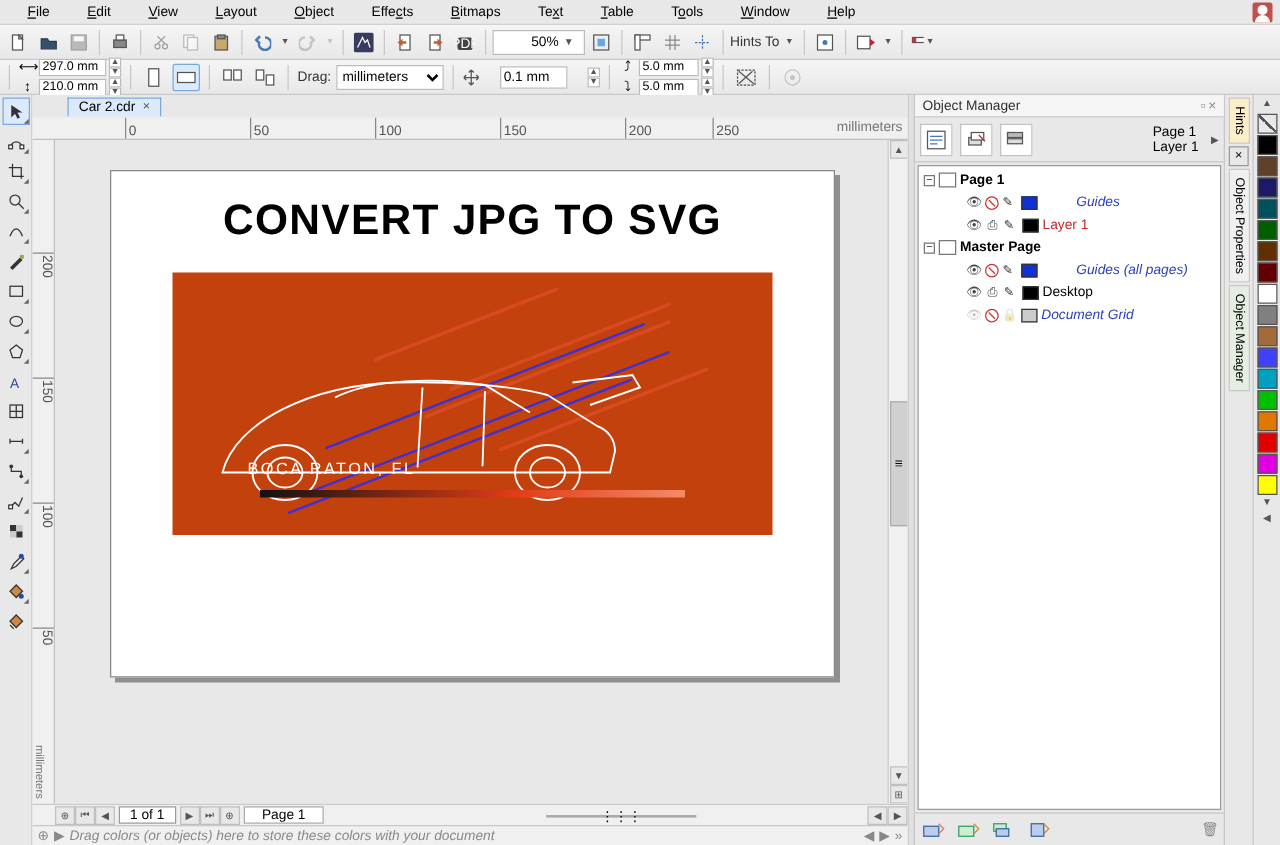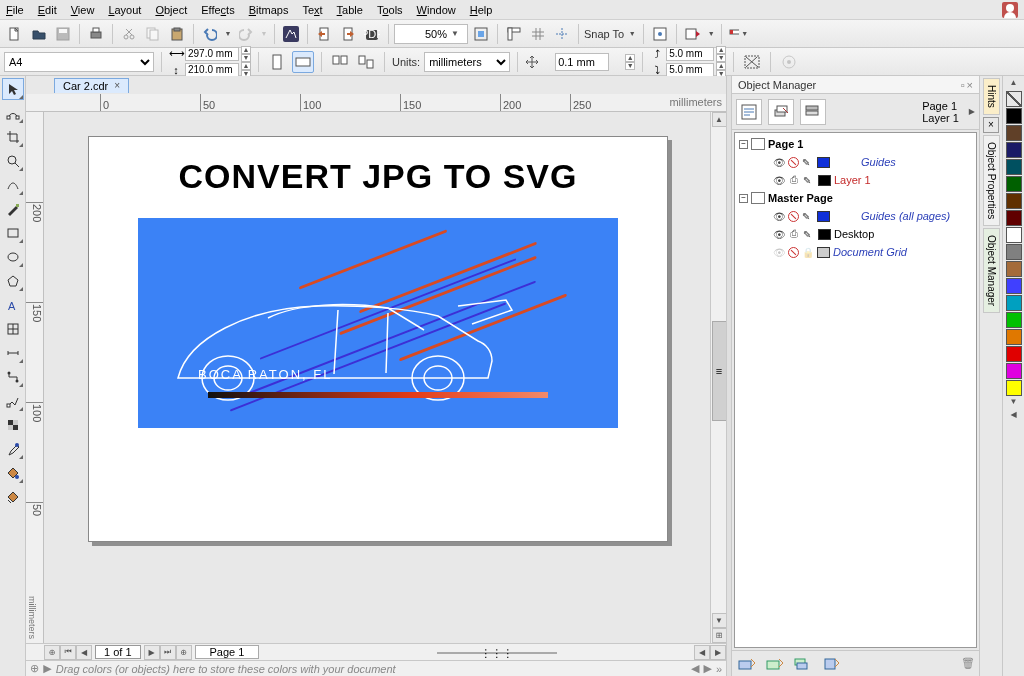--- a/index.html
+++ b/index.html
@@ -1,18 +1,18 @@
 <!DOCTYPE html>
 <html><head>
 <meta charset="utf-8">
 <style>
 * { box-sizing: border-box; margin: 0; padding: 0; font-family: "Segoe UI", Tahoma, sans-serif; font-size: 11px; }
 body { background: #e8e8e8; width: 1024px; height: 676px; overflow: hidden; display: flex; flex-direction: column; }
 .menubar { height: 20px; display: flex; align-items: center; padding: 0 6px; background: #e8e8e8; border-bottom: 1px solid #d0d0d0; gap: 14px; }
-.menubar span { cursor: default; }
+.menubar span { cursor: default; margin-left: 16px; }
 .menubar span u { text-decoration: underline; }
 .user-icon { margin-left: auto; width: 16px; height: 16px; background: #c0504d; border-radius: 2px; position: relative; }
 .user-icon::after { content: ""; position: absolute; top: 2px; left: 4px; width: 8px; height: 8px; background: #fff; border-radius: 50%; }
 .user-icon::before { content: ""; position: absolute; bottom: 0; left: 2px; width: 12px; height: 6px; background: #fff; border-radius: 6px 6px 0 0; }
 
 .toolbar { display: flex; align-items: center; height: 28px; padding: 0 4px; gap: 2px; border-bottom: 1px solid #c8c8c8; background: linear-gradient(#f5f5f5,#e8e8e8); }
 .tb-btn { width: 22px; height: 22px; display: flex; align-items: center; justify-content: center; border: 1px solid transparent; border-radius: 2px; }
 .tb-sep { width: 1px; height: 20px; background: #c8c8c8; margin: 0 3px; }
 .tb-drop { display: flex; align-items: center; border: 1px solid #bdbdbd; background: #fff; height: 20px; padding: 0 4px; gap: 4px; }
 .tb-drop input { border: none; outline: none; width: 40px; font-size: 11px; }
@@ -42,21 +42,21 @@
 .ruler-h .tick { position:absolute; top:0; height:100%; border-left:1px solid #888; padding-left:2px; display:flex; align-items:flex-end;}
 .ruler-h .unit { position:absolute; right:4px; top:2px; color:#777;}
 .canvas-wrap { flex:1; display:flex; overflow:hidden;}
 .ruler-v { width:18px; background:#f0f0f0; border-right:1px solid #c0c0c0; position:relative;}
 .ruler-v .tick { position:absolute; left:0; width:100%; border-top:1px solid #888; font-size:9px; color:#555; padding-top:1px; writing-mode:vertical-rl;}
 .ruler-v .unit { position:absolute; bottom:4px; left:1px; font-size:9px; color:#777; writing-mode:vertical-rl;}
 .canvas { flex:1; background:#e8e8e8; position:relative; overflow:hidden;}
 .page-shadow { position:absolute; left:48px; top:28px; width:580px; height:406px; background:#aaa;}
 .page { position:absolute; left:44px; top:24px; width:580px; height:406px; background:#fff; border:1px solid #888; box-shadow: 4px 4px 0 rgba(0,0,0,.15); display:flex; flex-direction:column; align-items:center; padding:20px 10px;}
 .page h1 { font-size:34px; font-weight:900; font-family:Arial,sans-serif; letter-spacing:1px; }
-.art { margin-top:22px; width:480px; height:210px; background:#3b82f6; position:relative; overflow:hidden;}
+.art { margin-top:22px; width:480px; height:210px; background:#c2410c; position:relative; overflow:hidden;}
 .car-loc { position:absolute; left:60px; bottom:46px; color:#fff; font-family:Arial; font-size:13px; letter-spacing:2px;}
 .grad-bar { position:absolute; left:70px; bottom:30px; right:70px; height:6px; background:linear-gradient(90deg,#111 0%,#e33b17 60%,#f28b6b 100%);}
 .slash { position:absolute; height:3px; transform:skewY(-12deg) rotate(-10deg); border-radius:2px;}
 .scroll-v { position:absolute; right:-1px; top:0; bottom:0; width:17px; background:#f0f0f0; border-left:1px solid #c8c8c8; display:flex; flex-direction:column; align-items:center; justify-content:space-between;}
 .scroll-v .sbtn, .scroll-h .sbtn { width:15px; height:15px; background:#e8e8e8; border:1px solid #c0c0c0; display:flex; align-items:center; justify-content:center; font-size:8px; color:#555;}
 .scroll-v .strack { flex:1; width:15px; position:relative;}
 .scroll-v .thumb { position:absolute; left:0; right:0; top:40%; height:100px; background:#d0d0d0; border:1px solid #aaa; display:flex; align-items:center; justify-content:center;}
 .nav-strip { height:17px; background:#f0f0f0; border-top:1px solid #c8c8c8; display:flex; align-items:center;}
 .nav-strip .pbtn { width:16px; height:15px; border:1px solid #c0c0c0; display:flex; align-items:center; justify-content:center; font-size:8px; color:#555; background:#e8e8e8;}
 .nav-strip .ppage { border:1px solid #999; background:#fff; padding:0 8px; margin:0 3px;}
@@ -235,21 +235,21 @@
       <svg width="14" height="14">
         <path d="M1 5h12M1 9h12M5 1v12M9 1v12" stroke="#888"></path>
       </svg>
     </div>
   <div class="tb-btn">
       <svg width="14" height="14">
         <path d="M7 1v12M1 7h12" stroke="#4a7ab5" stroke-dasharray="2 1"></path>
       </svg>
     </div>
   <div class="tb-sep"></div>
-  <span class="tb-label">Snap To</span>
+  <span class="tb-label">Hints To</span>
   <div class="tb-btn" style="width:12px">
       <span style="font-size:7px;color:#555">▼</span>
     </div>
   <div class="tb-sep"></div>
   <div class="tb-btn">
       <svg width="14" height="14">
         <rect x="1" y="1" width="12" height="12" fill="#fff" stroke="#555"></rect>
         <circle cx="7" cy="7" r="2" fill="#4a7ab5"></circle>
       </svg>
     </div>
@@ -267,23 +267,20 @@
   <div class="tb-btn">
       <svg width="14" height="12">
         <rect x="2" y="2" width="10" height="4" fill="#fff" stroke="#555"></rect>
         <rect x="2" y="2" width="3" height="4" fill="#c33"></rect>
       </svg>
       <span style="font-size:7px;color:#555;margin-left:2px">▼</span>
     </div>
 </div>
 
 <div class="propbar">
-  <select style="width:150px">
-    <option>A4</option>
-  </select>
   <div class="tb-sep"></div>
   <div class="dim-box">
     <div>
         <span>⟷</span>
         <input value="297.0 mm" style="">
         <div class="tb-spin">
           <div>▲</div>
           <div>▼</div>
         </div>
       </div>
@@ -314,21 +311,21 @@
         <rect x="9" y="1" width="6" height="8" fill="#fff" stroke="#555"></rect>
       </svg>
     </div>
   <div class="tb-btn">
       <svg width="16" height="14">
         <rect x="1" y="1" width="6" height="8" fill="#fff" stroke="#555"></rect>
         <rect x="9" y="5" width="6" height="8" fill="#fff" stroke="#555"></rect>
       </svg>
     </div>
   <div class="tb-sep"></div>
-  <span class="tb-label">Units:</span>
+  <span class="tb-label">Drag:</span>
   <select style="width:86px">
     <option>millimeters</option>
   </select>
   <div class="tb-sep"></div>
   <div style="display:flex;align-items:center;gap:16px">
     <svg width="14" height="14">
         <path d="M7 1v12M1 7h12M7 1l-2 2M7 1l2 2M7 13l-2-2M7 13l2-2M1 7l2-2M1 7l2 2M13 7l-2-2M13 7l-2 2" stroke="#555" fill="none"></path>
       </svg>
     <input style="width: 54px; border: 1px solid rgb(189, 189, 189); height: 18px; font-size: 11px; padding: 0px 2px;" value="0.1 mm">
     <div class="tb-spin">

